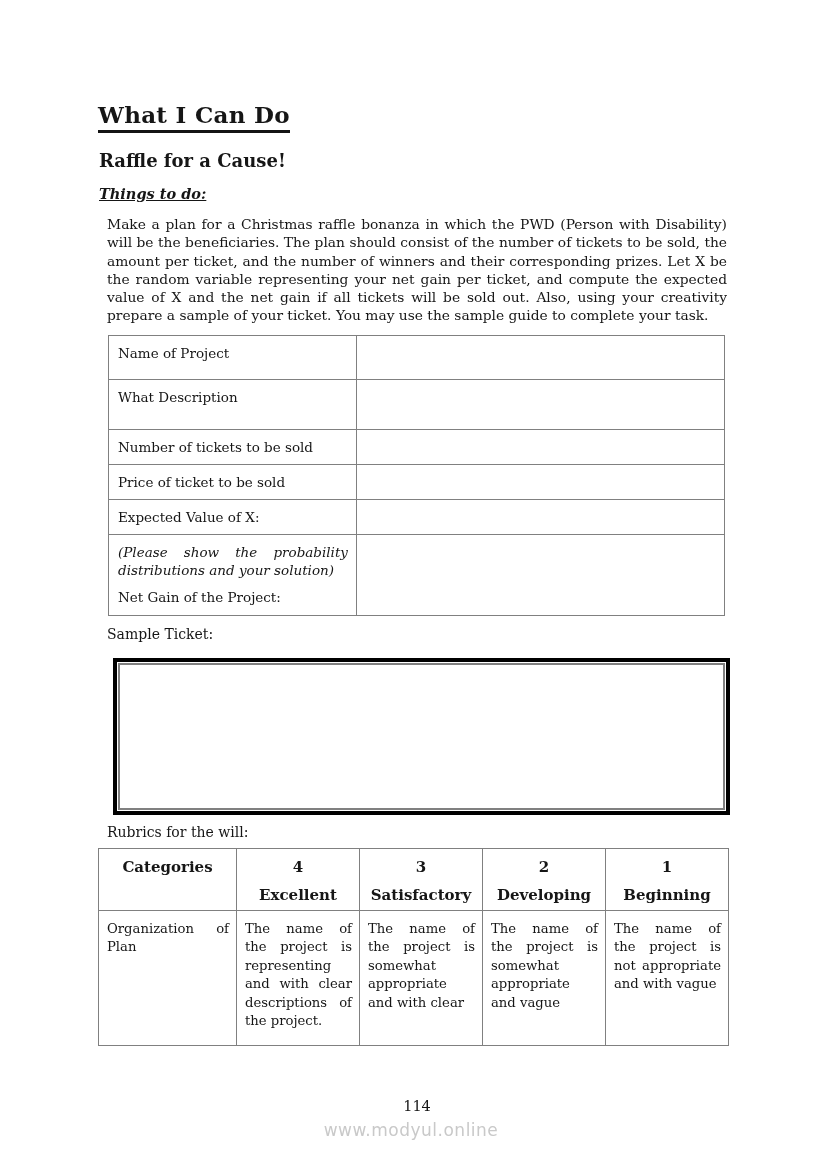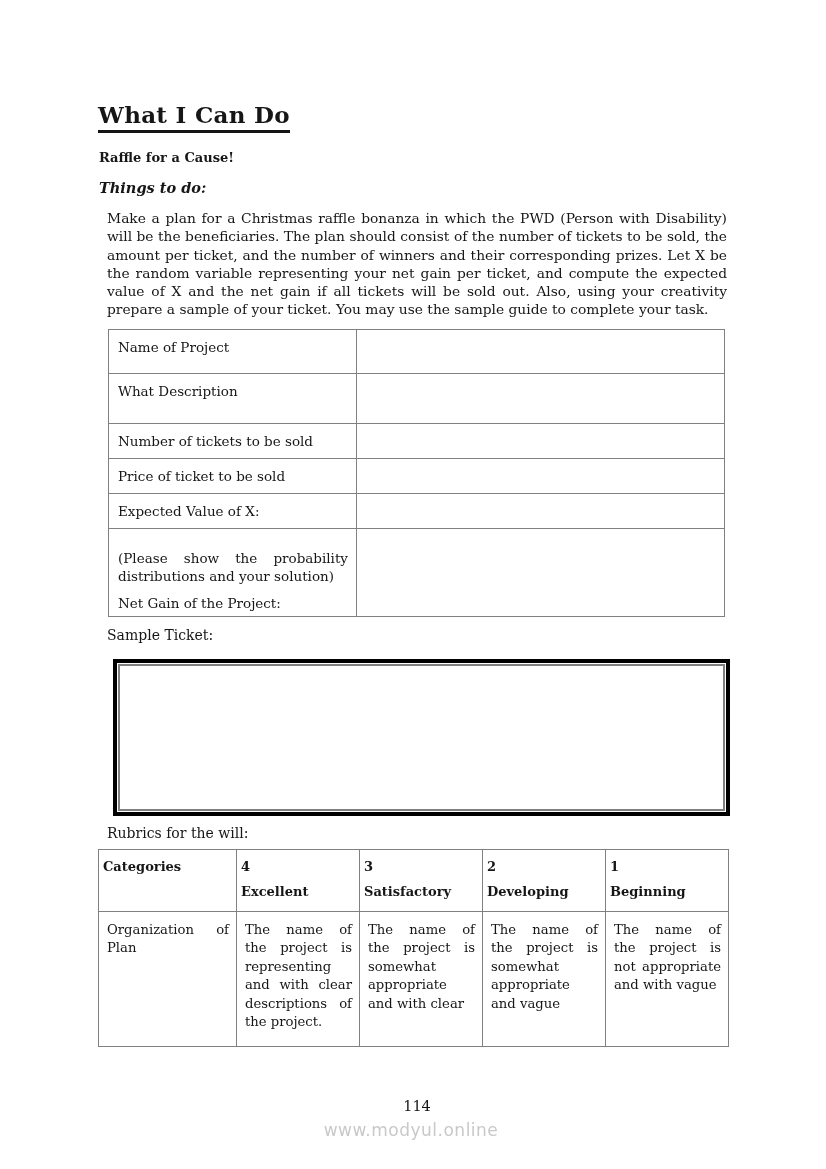--- a/index.html
+++ b/index.html
@@ -10,22 +10,22 @@
     background: #ffffff;
     font-family: "DejaVu Serif", serif;
     color: #161616;
     overflow: hidden;
   }
   .content { padding: 101px 98px 0 98px; }
 
   .title { margin: 0; font-size: 23px; font-weight: bold; letter-spacing: 0.3px; }
   .title .underline { border-bottom: 3px solid #141414; padding-bottom: 2px; display: inline-block; }
 
-  .subtitle { margin: 17px 0 0 1px; font-size: 13px; font-weight: bold; }
-  .things   { margin: 14px 0 0 1px; font-size: 14.5px; font-weight: bold; font-style: italic; }
+  .subtitle { margin: 17px 0 0 1px; font-size: 18px; font-weight: bold; }
+  .things   { margin: 14px 0 0 1px; font-size: 14.5px; font-weight: bold; font-style: italic; text-decoration: underline; }
 
   .body-par {
     margin: 13px 0 0 9px;
     width: 620px;
     font-size: 13.8px;
     line-height: 18.3px;
     text-align: justify;
   }
 
   table { border-collapse: collapse; table-layout: fixed; }
@@ -34,38 +34,38 @@
     border: 1px solid #808080;
     vertical-align: top;
     padding: 8px 8px 4px 9px;
     font-size: 13.5px;
     line-height: 18px;
   }
   .plan-table .r1 { height: 44px; }
   .plan-table .r2 { height: 50px; }
   .plan-table .rs { height: 35px; }
   .plan-table .r7 { height: 81px; }
-  .plan-table .note { display: block; text-align: justify; margin-bottom: 9px; margin-top: 12px; }
+  .plan-table .note { font-style: italic; display: block; text-align: justify; margin-bottom: 9px; }
 
   .sample-label  { margin: 10px 0 0 9px; font-size: 14px; }
   .rubrics-label { margin: 9px 0 0 9px;  font-size: 14px; }
 
   .ticket-box {
     margin: 16px 0 0 15px;
     width: 617px;
     height: 157px;
     border: 4px solid #000000;
     box-sizing: border-box;
     padding: 1px;
   }
   .ticket-inner { width: 100%; height: 100%; border: 2px solid #808080; box-sizing: border-box; }
 
   .rubrics-table { margin: 8px 0 0 0; width: 630px; }
   .rubrics-table th, .rubrics-table td { border: 1px solid #808080; vertical-align: top; }
-  .rubrics-table th { padding: 9px 4px 6px 4px; font-size: 13px; text-align: left; height: 62px; box-sizing: border-box; }
+  .rubrics-table th { padding: 9px 4px 6px 4px; font-size: 15px; text-align: center; height: 62px; box-sizing: border-box; }
   .rubrics-table .score  { display: block; margin-bottom: 10px; }
   .rubrics-table .hlabel { display: block; }
   .rubrics-table td {
     padding: 9px 7px 6px 8px;
     font-size: 13.2px;
     line-height: 18.5px;
     text-align: justify;
     height: 135px;
     box-sizing: border-box;
   }

